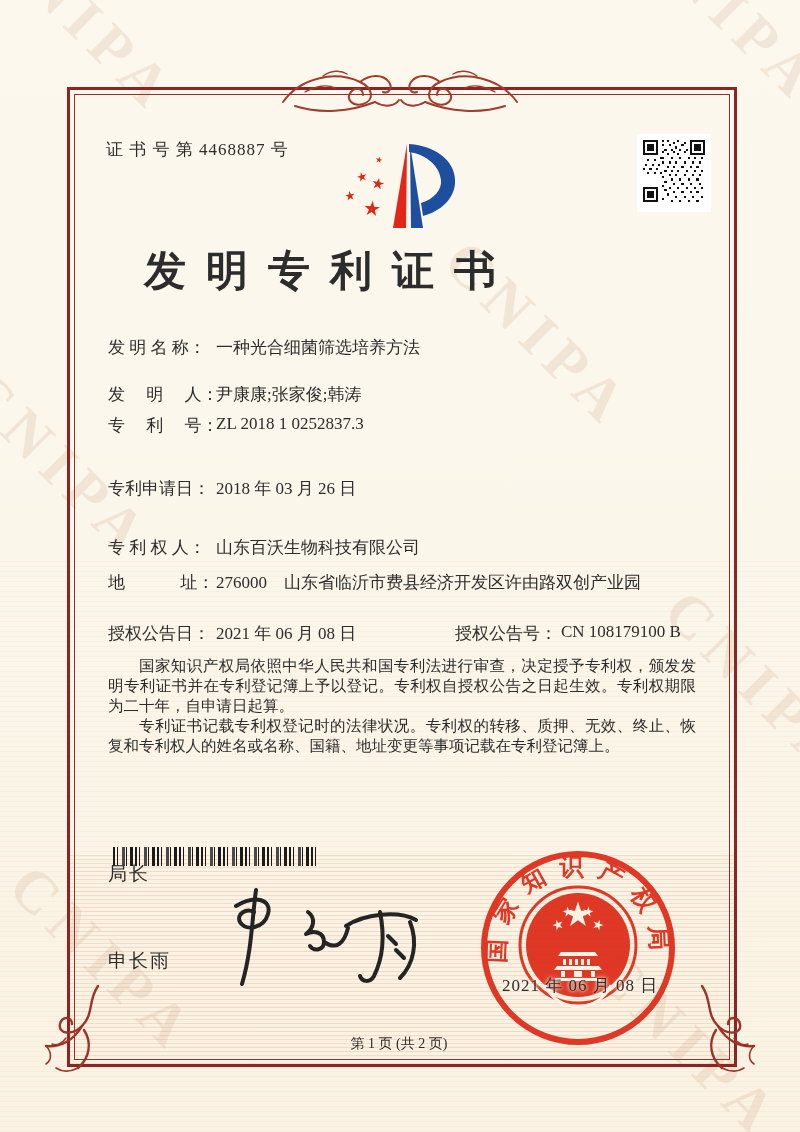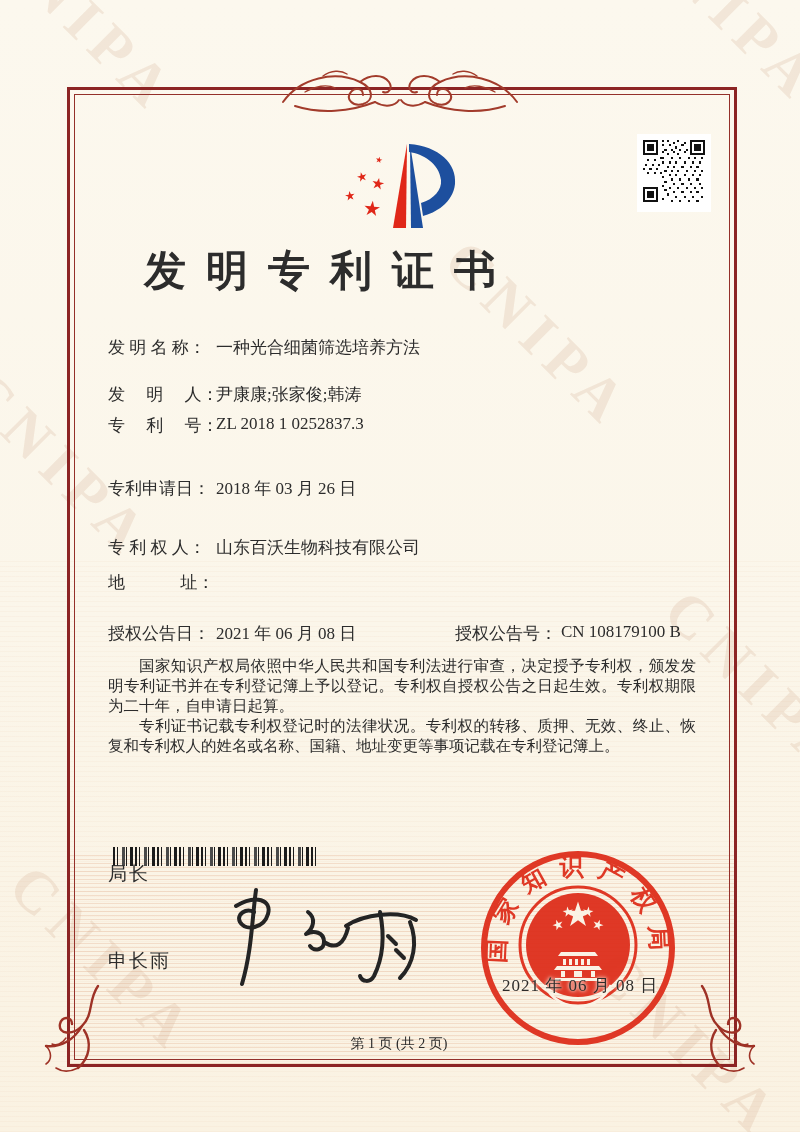--- a/index.html
+++ b/index.html
@@ -108,20 +108,21 @@
     <g stroke="#9e3226" fill="none" stroke-width="2.4" stroke-linecap="round">
       <path d="M62,6 C52,20 58,34 46,46 C36,56 22,54 24,44 C26,36 36,36 36,44"></path>
       <path d="M46,46 C38,60 24,68 10,66"></path>
       <path d="M48,50 C56,62 54,78 42,88"></path>
       <path d="M10,66 C16,72 16,80 10,84" stroke-width="1.6"></path>
       <path d="M42,88 C34,92 26,92 20,88" stroke-width="1.6"></path>
       <path d="M30,58 C26,64 20,66 16,64" stroke-width="1.4"></path>
     </g>
   </svg>
 
+  <div class="cert-no">证 书 号 第 4468887 号</div>
 
   <svg class="logo" width="150" height="100" viewBox="0 0 150 100">
     <defs>
       <path id="star5" d="M0 -10 L2.245 -3.09 L9.511 -3.09 L3.633 1.18 L5.878 8.09 L0 3.82 L-5.878 8.09 L-3.633 1.18 L-9.511 -3.09 L-2.245 -3.09 Z"></path>
     </defs>
     <g fill="#e02718">
       <use href="#star5" transform="translate(54,24) scale(0.34) rotate(12)"></use>
       <use href="#star5" transform="translate(37,41) scale(0.5) rotate(-14)"></use>
       <use href="#star5" transform="translate(53,48) scale(0.62) rotate(10)"></use>
       <use href="#star5" transform="translate(25,60) scale(0.5) rotate(-8)"></use>
@@ -172,20 +173,21 @@
     <div class="field-row" style="top:141px;">
       <span class="field-label">专利申请日：</span>
       <span class="field-value">2018 年 03 月 26 日</span>
     </div>
     <div class="field-row" style="top:200px;">
       <span class="field-label">专 利 权 人：</span>
       <span class="field-value">山东百沃生物科技有限公司</span>
     </div>
     <div class="field-row" style="top:235px;">
       <span class="field-label">地　　　 址：</span>
+      <span class="field-value">276000　山东省临沂市费县经济开发区许由路双创产业园</span>
     </div>
     <div class="field-row" style="top:286px;">
       <span class="field-label">授权公告日：</span>
       <span class="field-value">2021 年 06 月 08 日</span>
       <span class="grant-no">
         <span class="field-label" style="width:auto;">授权公告号：</span>
         <span class="field-value">CN 108179100 B</span>
       </span>
     </div>
   </div>

